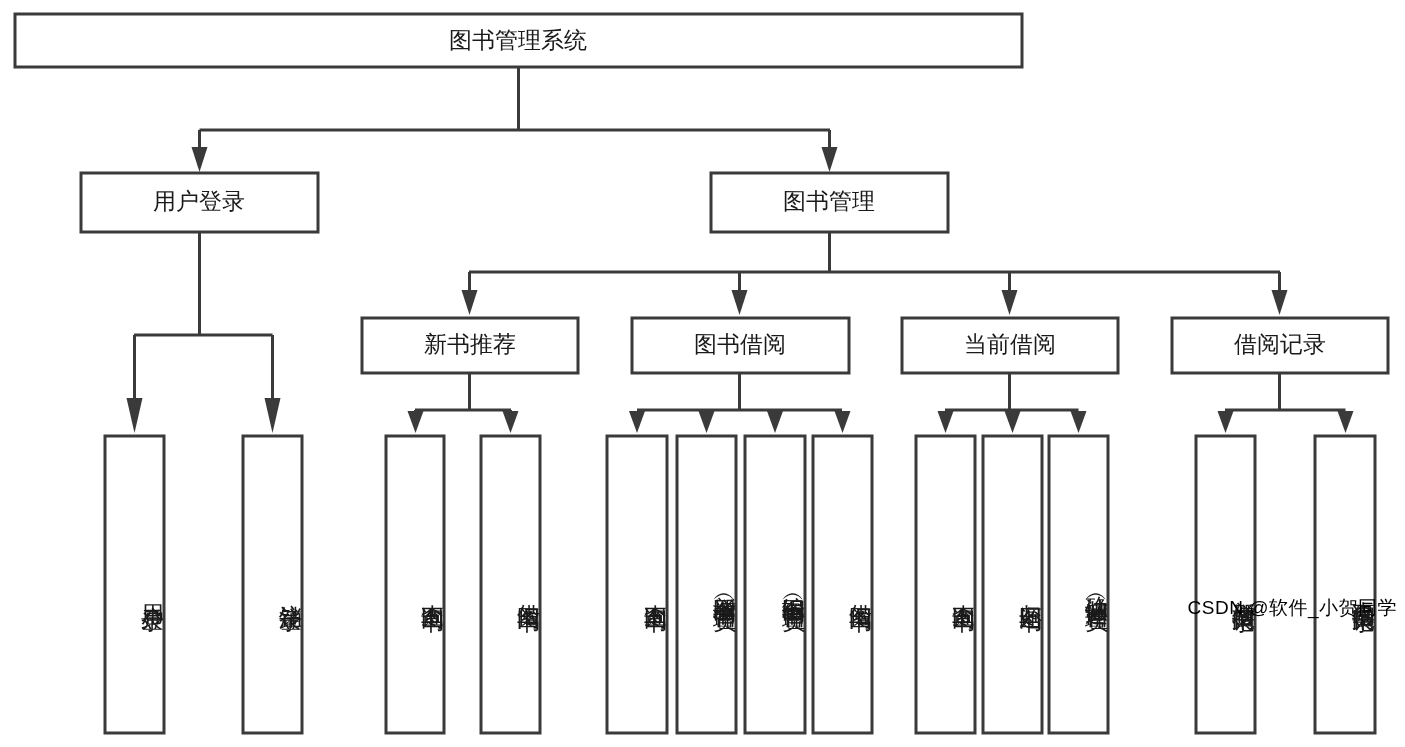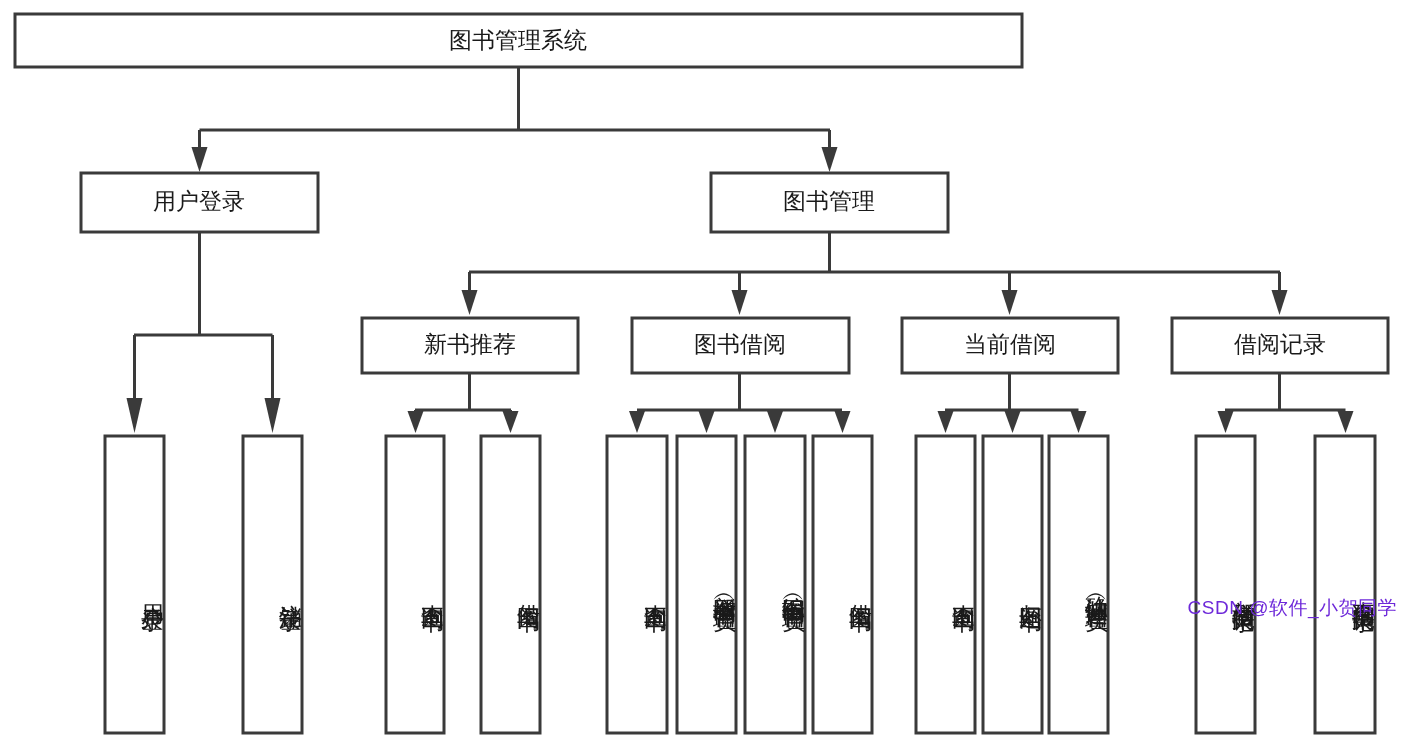--- a/index.html
+++ b/index.html
@@ -62,21 +62,21 @@
     letter-spacing: 2px;
     white-space: nowrap;
     pointer-events: none;
   }
   .watermark {
     position: absolute;
     right: 8px;
     bottom: 4px;
     font-family: "Liberation Sans", "DejaVu Sans", sans-serif;
     font-size: 19px;
-    color: #6d28d9;
+    color: #000000;
     letter-spacing: 0.5px;
     white-space: nowrap;
     margin-top: 44px;
   }
 </style>
 </head>
 <body>
 
 <div id="diagram-root">
 

